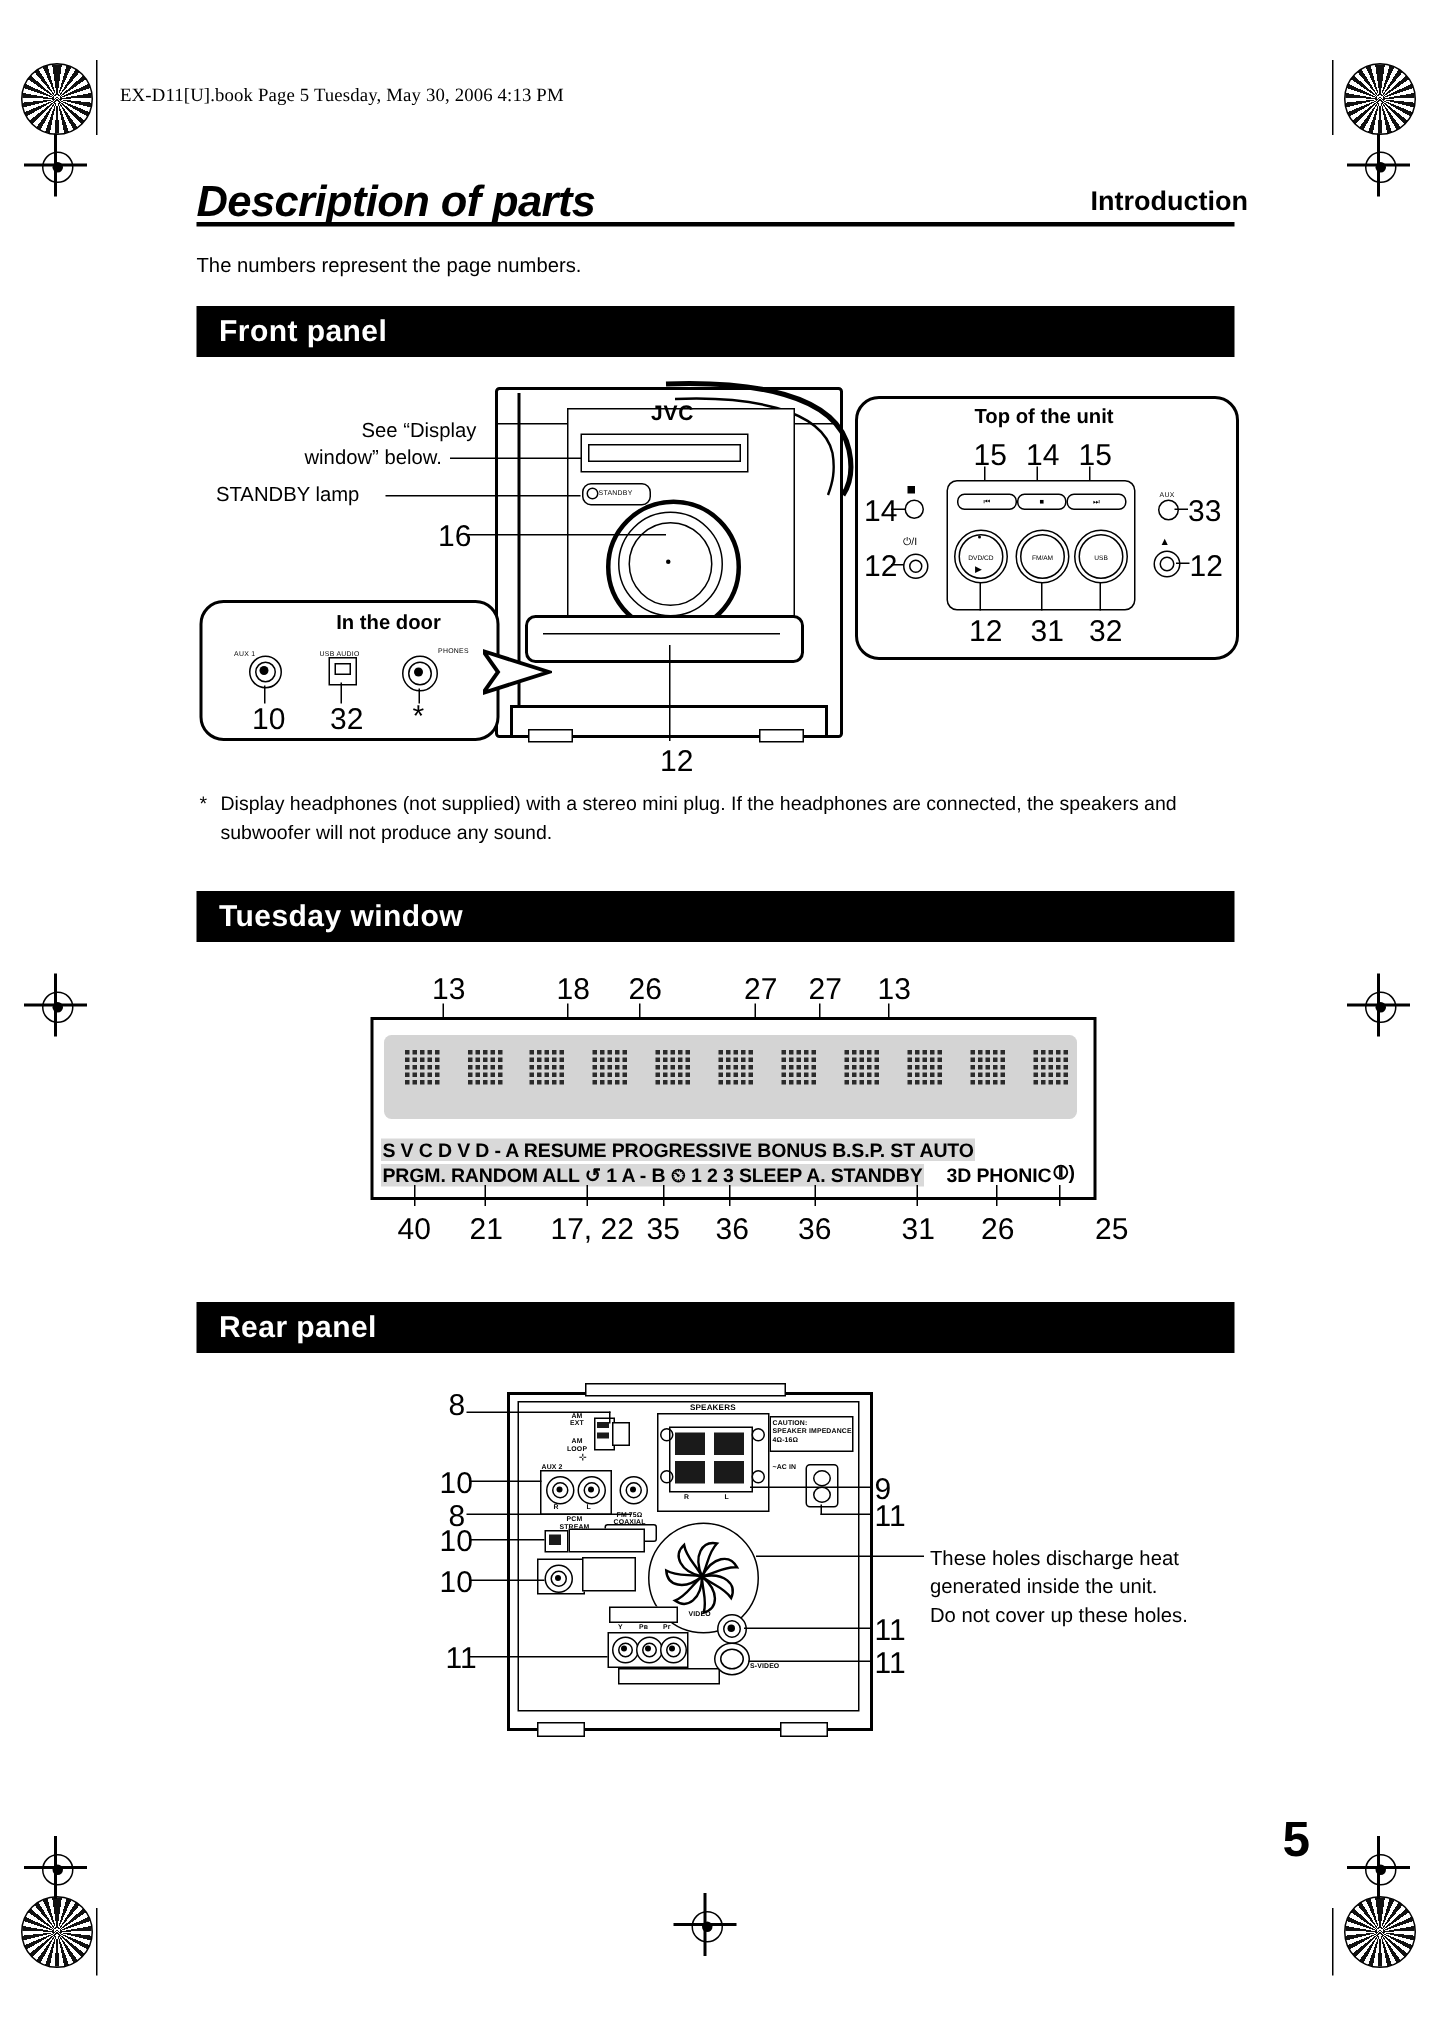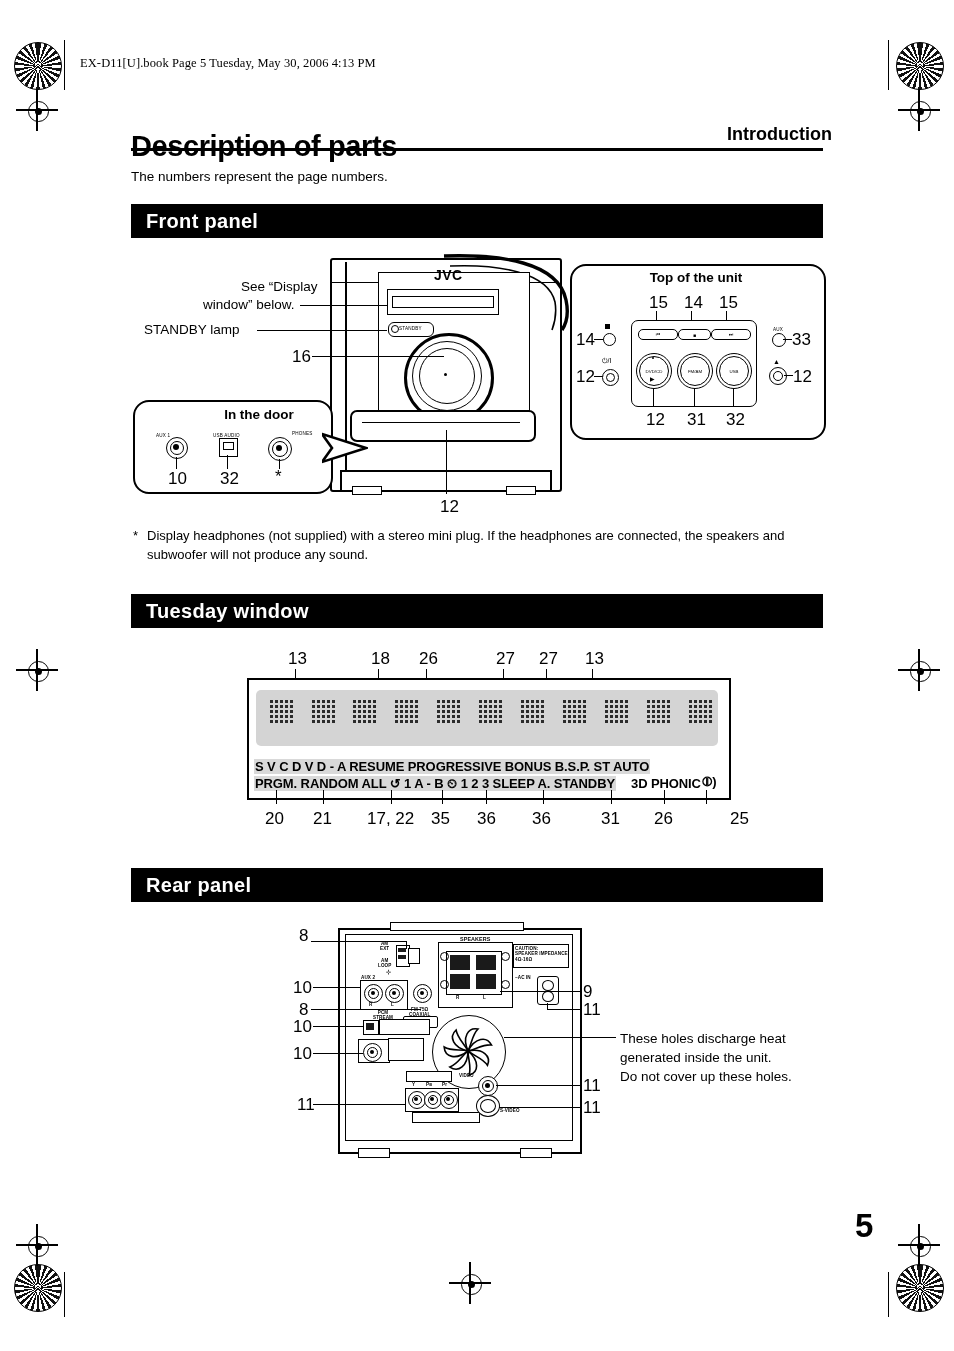--- a/index.html
+++ b/index.html
@@ -30,21 +30,21 @@
 
   .bodytext{font-size:13.5px;}
   .footnote{font-size:13px;line-height:1.45;}
 
   
   .secbar{background:#000;color:#fff;font-weight:bold;font-size:20px;
           display:flex;align-items:center;letter-spacing:.3px;}
   .secbar span{padding-left:15px;}
 
   
-  .num{font-size:17px;font-family:"Liberation Sans", sans-serif;text-align:center;}
+  .num{font-size:20px;font-family:"Liberation Sans", sans-serif;text-align:center;}
   .leader{background:#000;height:1.1px;position:absolute;}
   .leaderV{background:#000;width:1.1px;position:absolute;}
 
   
   .unitBody{position:absolute;border:2.2px solid #000;background:#fff;border-radius:3px;}
   .unitFace{position:absolute;border:1.6px solid #000;background:#fff;}
   .jvc{font-weight:bold;font-size:14px;letter-spacing:.5px;}
   .lcdbox{position:absolute;border:1.5px solid #000;background:#fff;}
   .knobOuter{position:absolute;border:3px solid #000;border-radius:50%;background:#fff;}
   .knobMid{position:absolute;border:1.6px solid #000;border-radius:50%;}
@@ -126,21 +126,21 @@
   </div>
 
 <div class="trimline" style="left:64px;top:40px;width:1.3px;height:50px;"></div>
 <div class="trimline" style="left:888px;top:40px;width:1.3px;height:50px;"></div>
 <div class="trimline" style="left:64px;top:1272px;width:1.3px;height:45px;"></div>
 <div class="trimline" style="left:888px;top:1272px;width:1.3px;height:45px;"></div>
 <div class="trimline" style="left:64px;top:60px;width:0px;height:0px;"></div>
 
 <div class="abs filehdr" style="left:80px;top:56px;">EX-D11[U].book  Page 5  Tuesday, May 30, 2006  4:13 PM</div>
 
-<div class="abs pagetitle" style="left:131px;top:130px;">Description of parts</div>
+<div class="abs pagetitle" style="left:131px;top:119px;font-style:italic;">Description of parts</div>
 
 <div class="abs introlbl" style="left:727px;top:124px;">Introduction</div>
 
 <div class="abs rule" style="left:131px;top:148px;width:692px;height:3.2px;"></div>
 
 <div class="abs bodytext" style="left:131px;top:169px;">The numbers represent the page numbers.</div>
 
 <div class="abs secbar" style="left:131px;top:204px;width:692px;height:34px;">
   <span>Front panel</span>
 </div>
@@ -620,21 +620,21 @@
 <div class="leaderV" style="left:276px;top:790px;height:14px;"></div>
 <div class="leaderV" style="left:323px;top:790px;height:14px;"></div>
 <div class="leaderV" style="left:391px;top:790px;height:14px;"></div>
 <div class="leaderV" style="left:442px;top:790px;height:14px;"></div>
 <div class="leaderV" style="left:486px;top:790px;height:14px;"></div>
 <div class="leaderV" style="left:543px;top:790px;height:14px;"></div>
 <div class="leaderV" style="left:611px;top:790px;height:14px;"></div>
 <div class="leaderV" style="left:664px;top:790px;height:14px;"></div>
 <div class="leaderV" style="left:706px;top:790px;height:14px;"></div>
 
-<div class="abs num" style="left:265px;top:809px;">20</div>
+<div class="abs num" style="left:265px;top:809px;">40</div>
 <div class="abs num" style="left:313px;top:809px;">21</div>
 <div class="abs num" style="left:367px;top:809px;">17, 22</div>
 <div class="abs num" style="left:431px;top:809px;">35</div>
 <div class="abs num" style="left:477px;top:809px;">36</div>
 <div class="abs num" style="left:532px;top:809px;">36</div>
 <div class="abs num" style="left:601px;top:809px;">31</div>
 <div class="abs num" style="left:654px;top:809px;">26</div>
 <div class="abs num" style="left:730px;top:809px;">25</div>
 
 <div class="abs secbar" style="left:131px;top:868px;width:692px;height:34px;">

